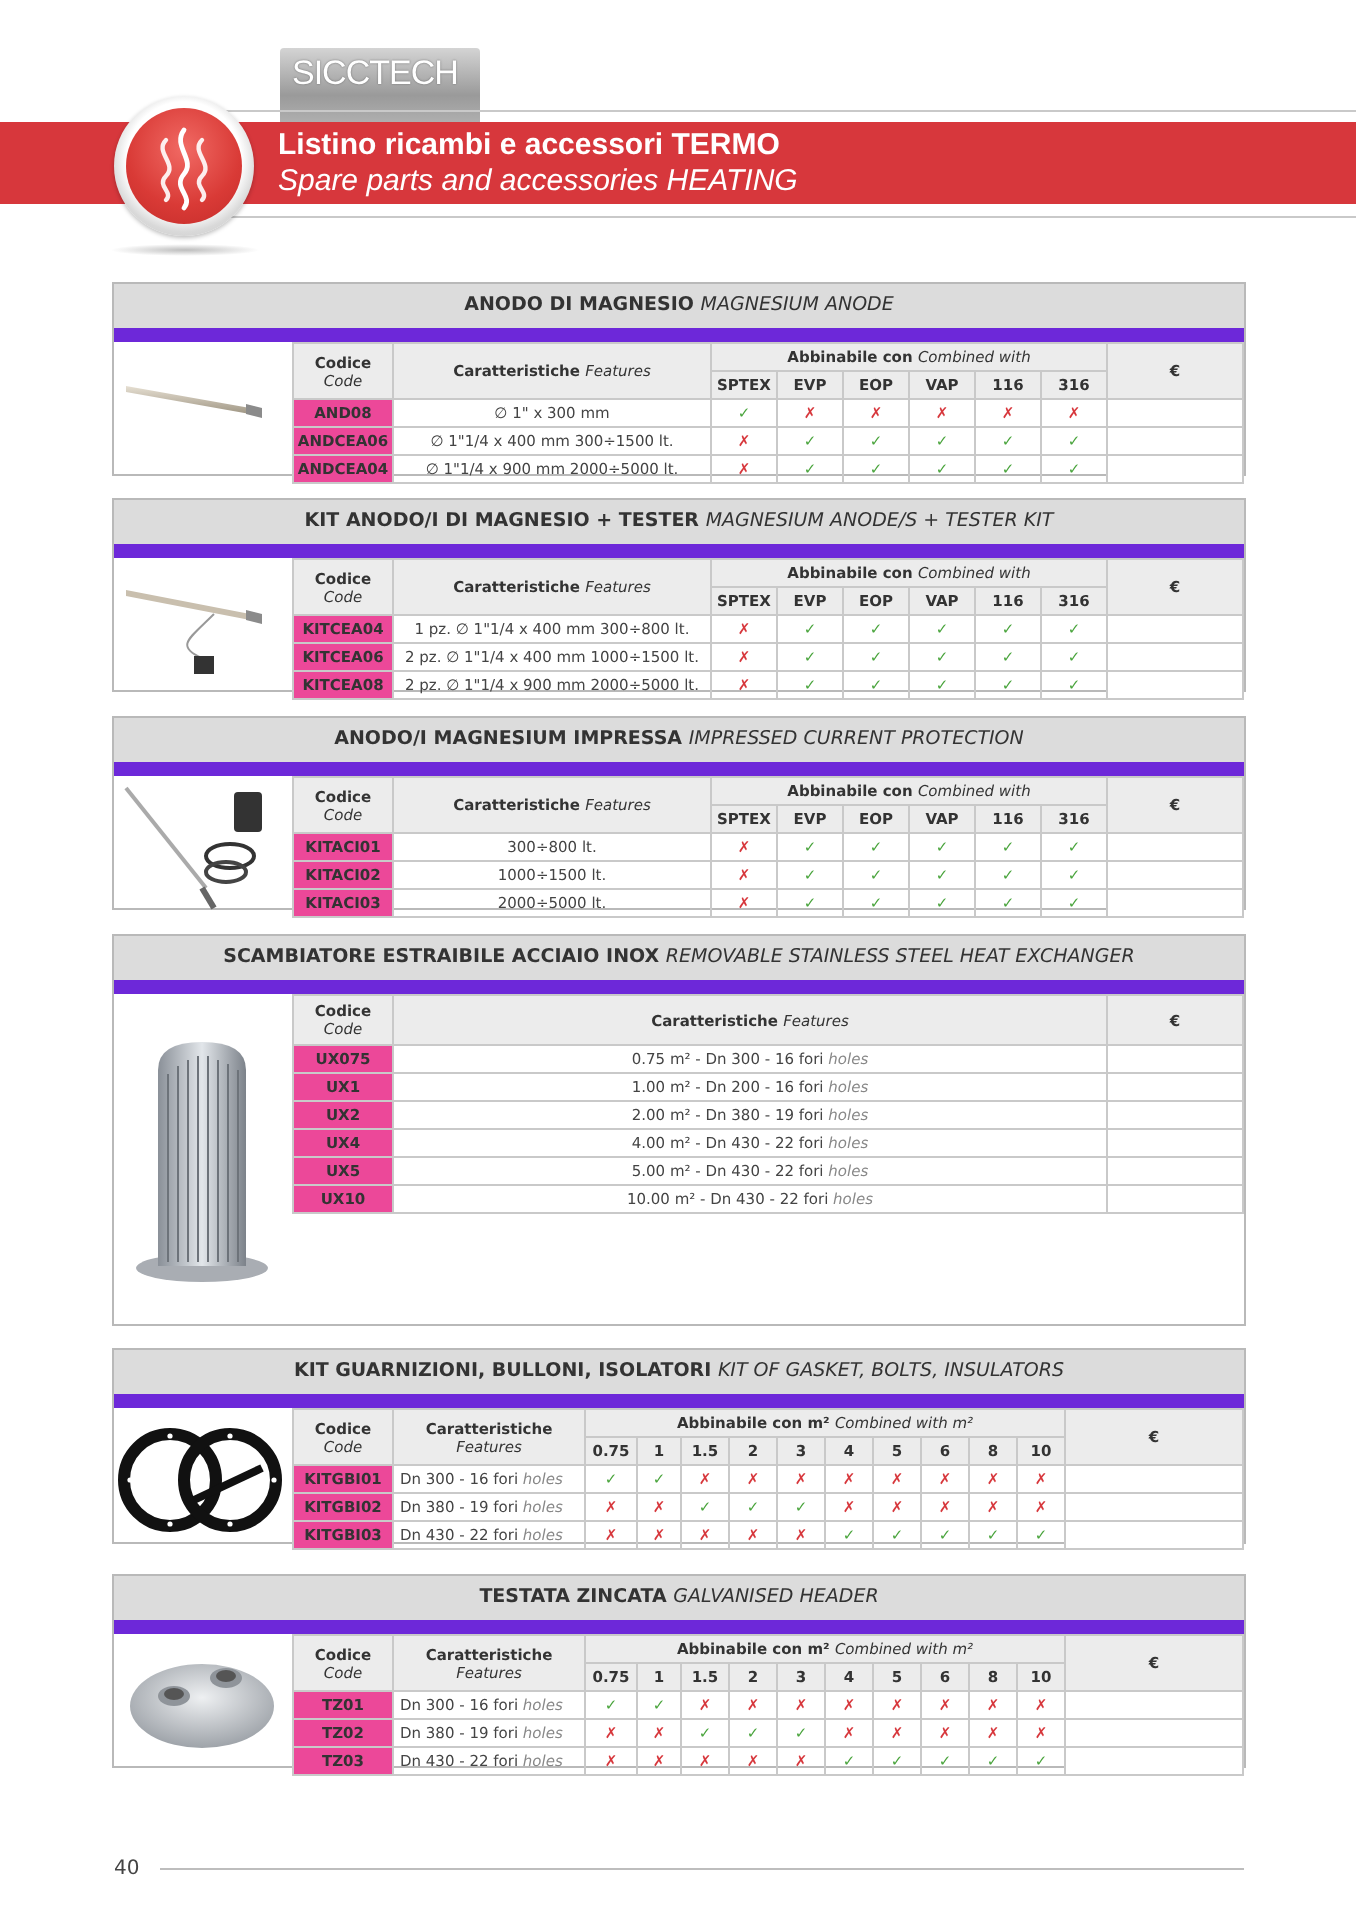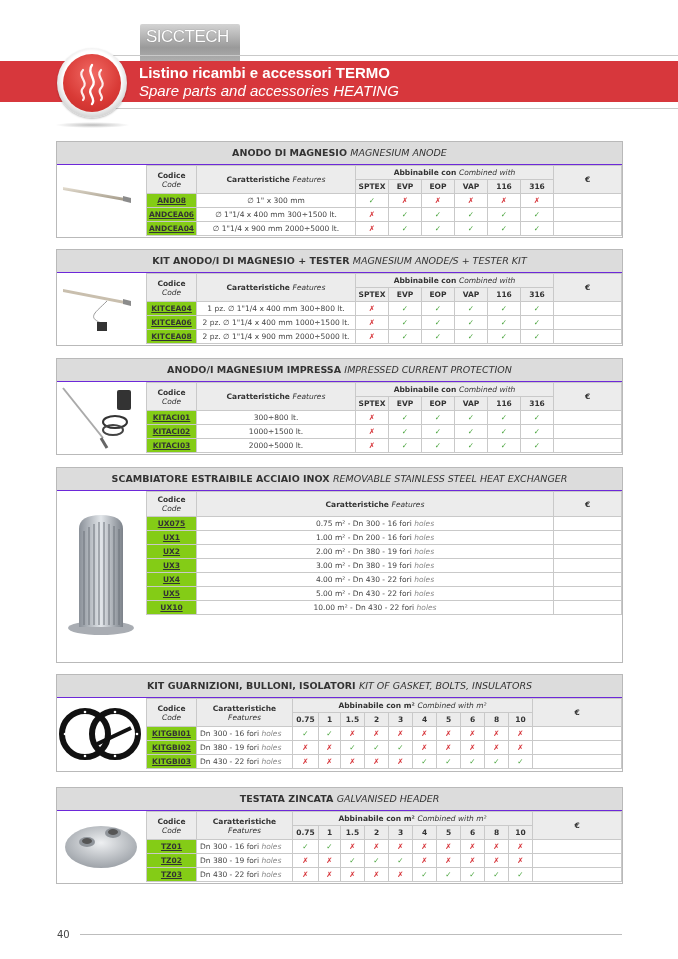--- a/index.html
+++ b/index.html
@@ -13,29 +13,29 @@
   .badge{position:absolute;left:57px;top:48px;width:70px;height:70px;border-radius:50%;
     background:radial-gradient(circle at 50% 45%,#ffffff 55%,#d9d9d9 70%,#bdbdbd 100%);
     box-shadow:0 1px 2px rgba(0,0,0,.25);}
   .badge-inner{position:absolute;left:6px;top:6px;width:58px;height:58px;border-radius:50%;
     background:radial-gradient(circle at 50% 35%,#f16a64 0%,#d93a36 60%,#c42c2a 100%);}
   .badge-shadow{position:absolute;left:55px;top:122px;width:75px;height:6px;border-radius:50%;background:radial-gradient(ellipse at center,#bdbdbd 0%,rgba(255,255,255,0) 70%);}
   .title1{position:absolute;left:139px;top:64px;color:#fff;font-size:15px;font-weight:bold;font-family:"Liberation Sans",sans-serif;}
   .title2{position:absolute;left:139px;top:82px;color:#fff;font-size:15px;font-style:italic;font-family:"Liberation Sans",sans-serif;}
 
   .section{position:absolute;left:56px;width:567px;border:1px solid #b9b9b9;background:#fff;box-sizing:border-box;}
-  .sec-title{height:22px;line-height:22px;background:#dcdcdc;text-align:center;font-size:9.5px;font-weight:bold;color:#333;border-bottom:1px solid #6d28d9;white-space:nowrap;}
+  .sec-title{height:22px;line-height:22px;background:#dcdcdc;text-align:center;font-size:9.5px;font-weight:bold;color:#333;border-bottom:7px solid #6d28d9;white-space:nowrap;}
   .sec-title i{font-weight:normal;font-style:italic;}
   .sec-body{position:relative;}
   .pic{position:absolute;left:0;top:0;width:89px;bottom:0;}
   table{position:absolute;left:89px;top:0;border-collapse:collapse;font-size:7.5px;color:#444;}
   td,th{border:1px solid #c9c9c9;text-align:center;padding:0;height:13px;white-space:nowrap;}
   th{background:#ececec;font-weight:bold;color:#333;font-size:7.5px;}
   th i{font-weight:normal;}
-  td.code{background:#84cc16;font-weight:bold;color:#333;text-decoration:underline;}
+  td.code{background:#ec4899;font-weight:bold;color:#333;}
   td.price{background:#fff;}
   .ok{color:#49a43c;}
   .no{color:#d7373c;}
   .hd-code{line-height:9px;}
   .hd-code i{font-weight:normal;}
 
   .footer-num{position:absolute;left:57px;top:929px;font-size:10px;color:#444;}
   .footer-line{position:absolute;left:80px;top:934px;width:542px;height:1px;background:#bdbdbd;}
 </style>
 </head>
@@ -346,25 +346,20 @@
             <td class="code">UX1</td>
             <td><span>1.00 m² - Dn 200 - 16 fori</span> <i style="color: rgb(136, 136, 136);">holes</i></td>
             <td class="price"></td>
           </tr>
           <tr>
             <td class="code">UX2</td>
             <td><span>2.00 m² - Dn 380 - 19 fori</span> <i style="color: rgb(136, 136, 136);">holes</i></td>
             <td class="price"></td>
           </tr>
           <tr>
-            <td class="code">UX3</td>
-            <td><span>3.00 m² - Dn 380 - 19 fori</span> <i style="color: rgb(136, 136, 136);">holes</i></td>
-            <td class="price"></td>
-          </tr>
-          <tr>
             <td class="code">UX4</td>
             <td><span>4.00 m² - Dn 430 - 22 fori</span> <i style="color: rgb(136, 136, 136);">holes</i></td>
             <td class="price"></td>
           </tr>
           <tr>
             <td class="code">UX5</td>
             <td><span>5.00 m² - Dn 430 - 22 fori</span> <i style="color: rgb(136, 136, 136);">holes</i></td>
             <td class="price"></td>
           </tr>
           <tr>

